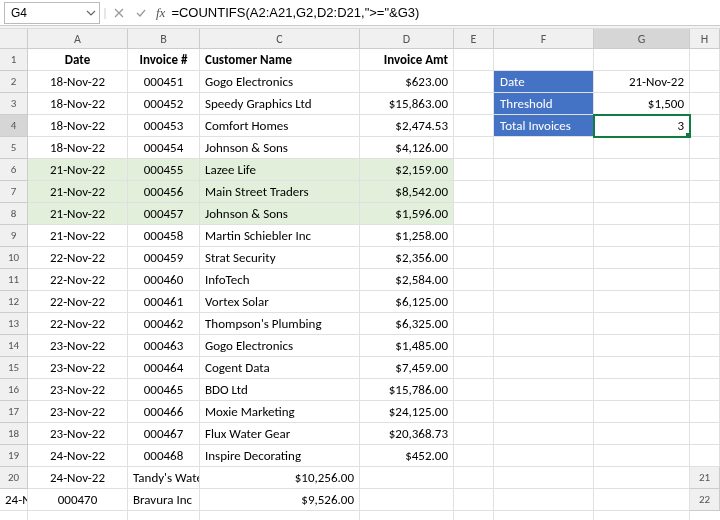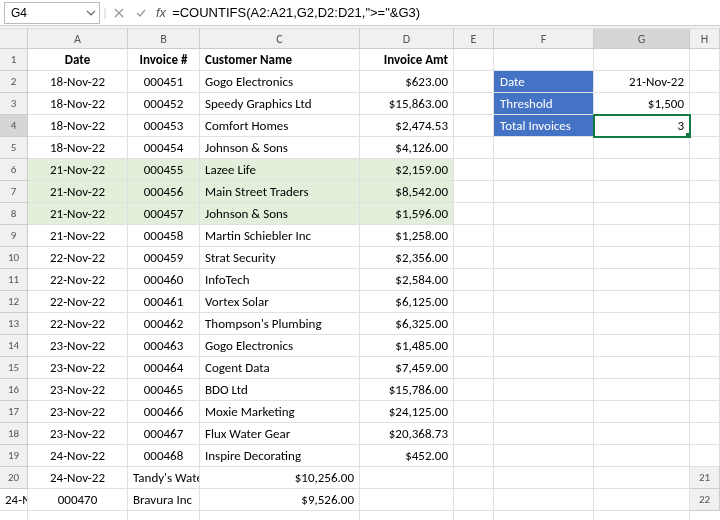--- a/index.html
+++ b/index.html
@@ -6,21 +6,21 @@
   body { font-family: Calibri, Arial, sans-serif; font-size: 13px; background: #fff; user-select: none; }
   .toolbar { display: flex; align-items: center; height: 26px; border-bottom: 1px solid #ccc; padding: 2px 4px; }
   .namebox-wrap { display: flex; align-items: center; border: 1px solid #bbb; height: 22px; background: #fff; }
   .namebox { width: 78px; padding: 0 6px; font-size: 12px; background: transparent; border: none; outline: none; }
   .dd { width: 16px; height: 20px; display: flex; align-items: center; justify-content: center; }
   .dd svg { width: 10px; height: 10px; }
   .sep { color: #ccc; margin: 0 2px; }
   .fxicons { display: flex; align-items: center; gap: 4px; }
   .fxbtn { width: 18px; height: 18px; display: flex; align-items: center; justify-content: center; color: #888; }
   .fxbtn svg { width: 12px; height: 12px; }
-  .fx-label { font-style: italic; font-family: Liberation Sans, sans-serif; font-size: 13px; color: #555; margin: 0 2px; }
+  .fx-label { font-style: italic; font-family: Liberation Serif, serif; font-size: 13px; color: #555; margin: 0 2px; }
   .formula-input { flex: 1; border: none; outline: none; font-size: 13px; padding: 0 4px; background: transparent; }
   .hr { height: 3px; background: #f3f3f3; border-bottom: 1px solid #ddd; }
   .grid { display: grid; grid-template-columns: 28px 100px 72px 160px 94px 40px 100px 96px 30px; }
   .hd { background: #f0f0f0; border-right: 1px solid #ccc; border-bottom: 1px solid #ccc; text-align: center; font-size: 12px; color: #555; height: 20px; line-height: 20px; }
   .rowhd { background: #f0f0f0; border-right: 1px solid #ccc; border-bottom: 1px solid #ccc; text-align: center; font-size: 11px; color: #555; height: 22px; line-height: 22px; }
   .cell { border-right: 1px solid #e0e0e0; border-bottom: 1px solid #e0e0e0; height: 22px; line-height: 22px; padding: 0 5px; white-space: nowrap; overflow: hidden; }
   .th { font-weight: bold; }
   .r { text-align: right; }
   .c { text-align: center; }
   .hl { background: #e2efda; }

